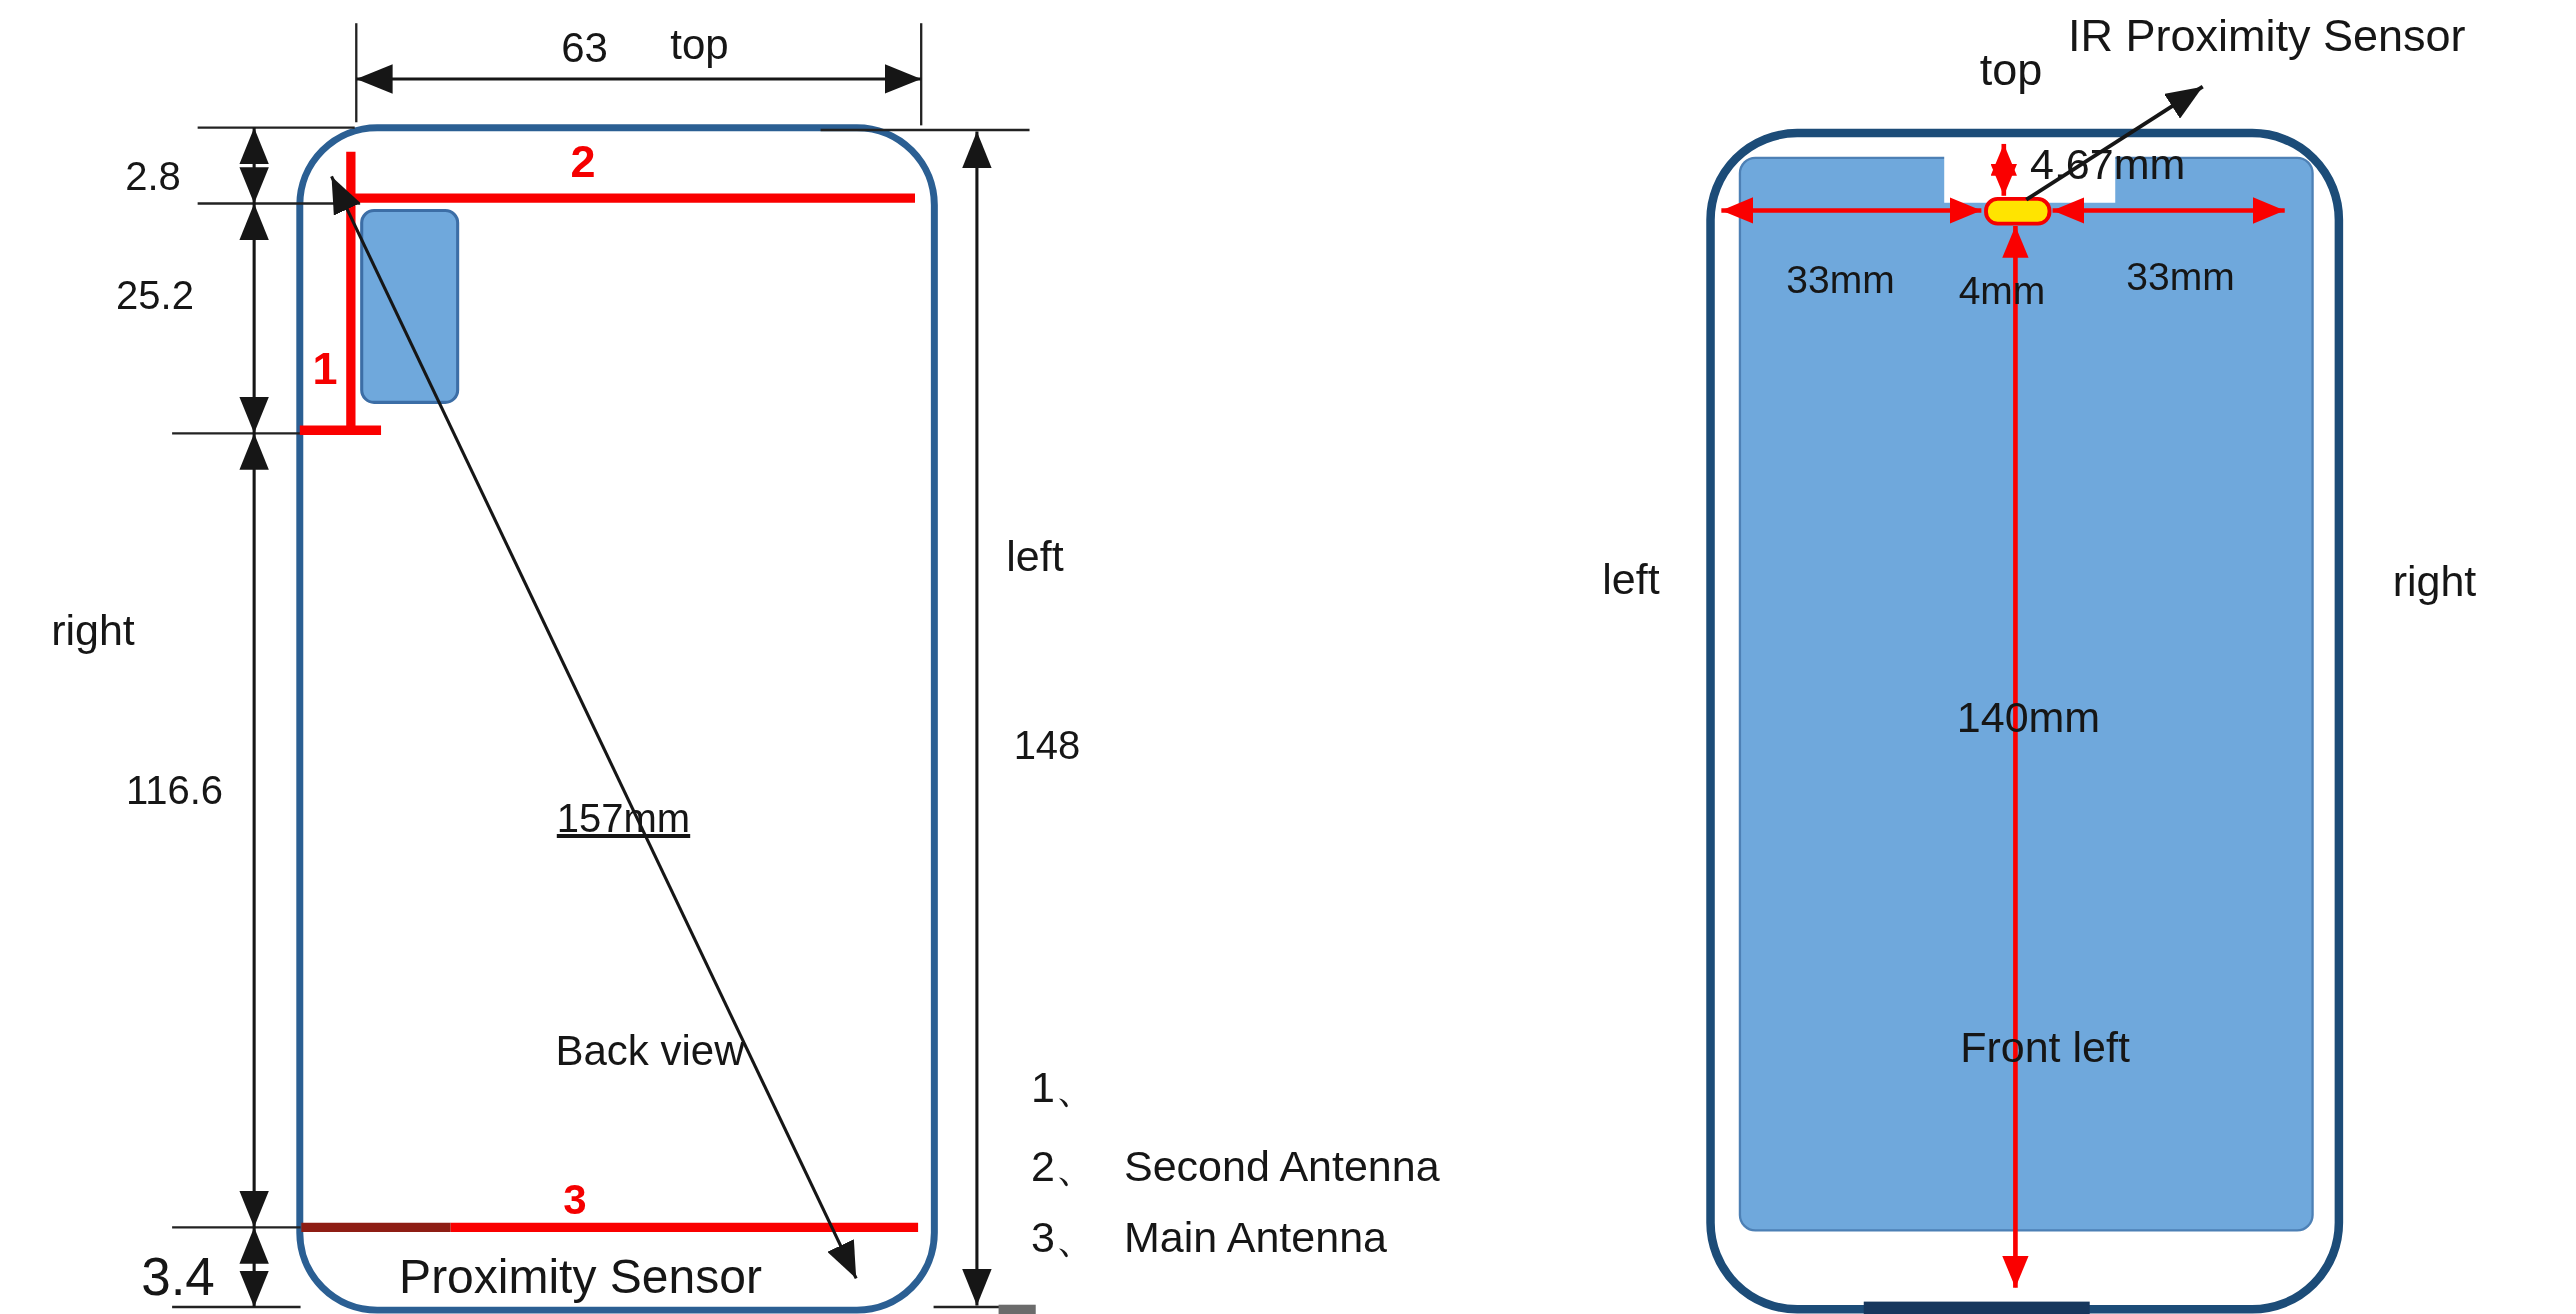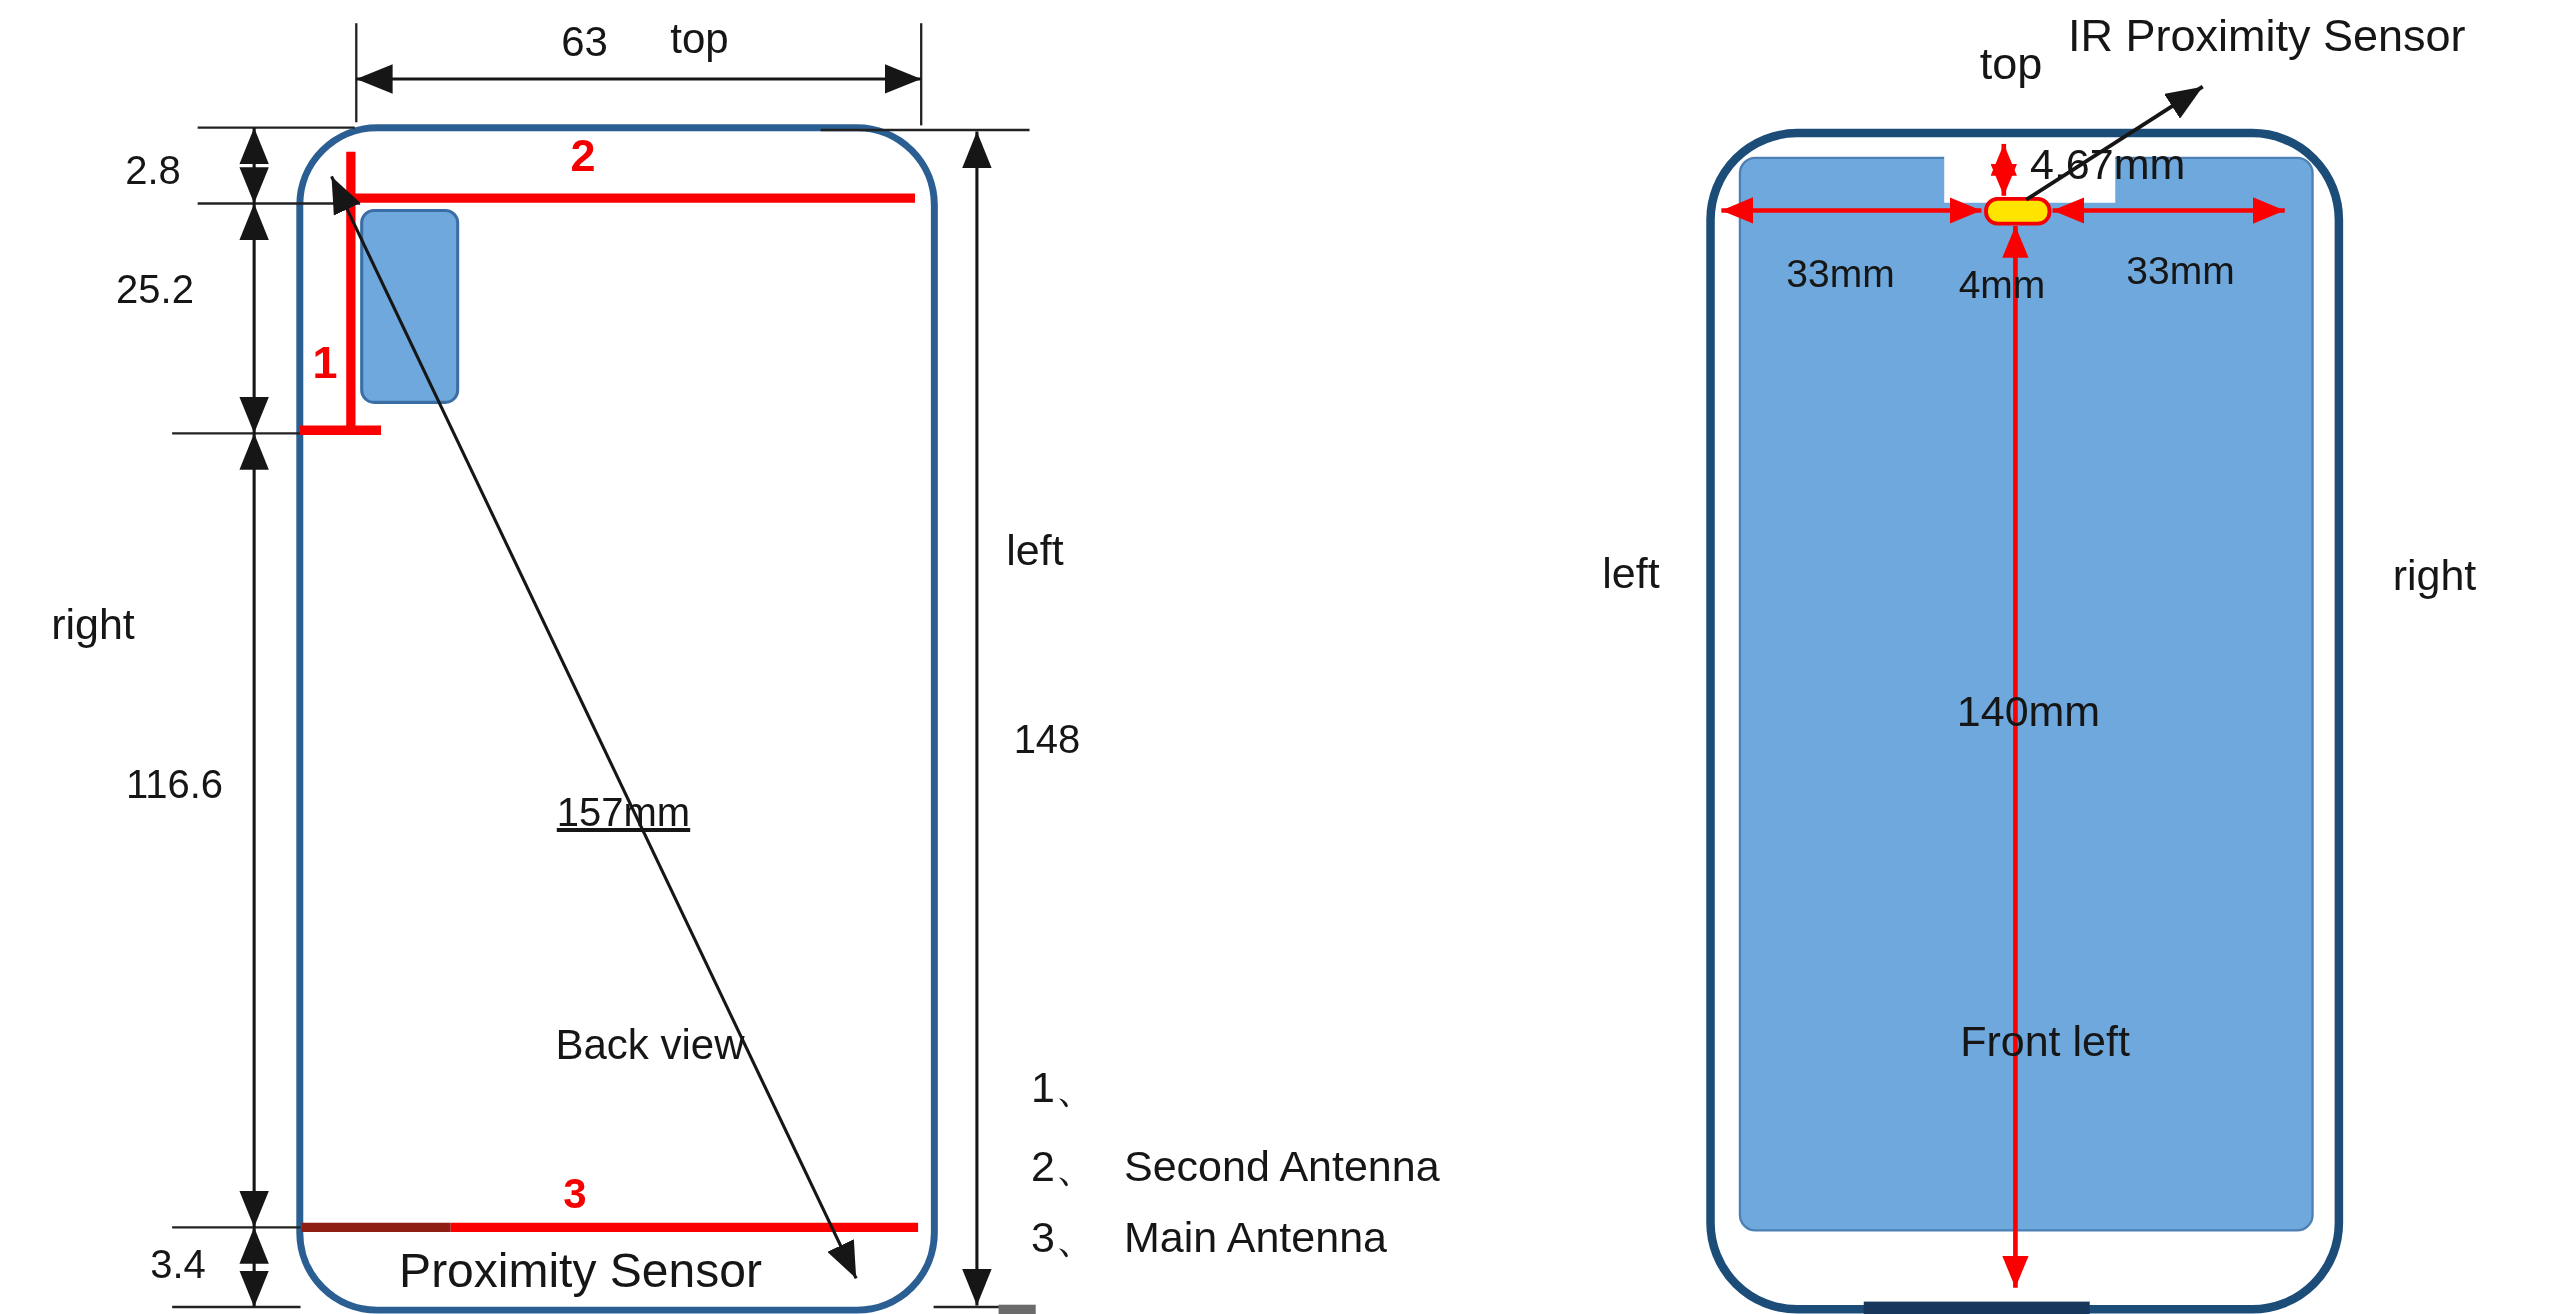--- a/index.html
+++ b/index.html
@@ -1,20 +1,20 @@
 <!DOCTYPE html>
 <html style="font-size:12.4px"><head>
 <meta charset="utf-8">
 <style>
   html,body{margin:0;padding:0;background:#ffffff;}
   .canvas{position:relative;width:2576px;height:1314px;background:#ffffff;overflow:hidden;
           font-family:"Liberation Sans",sans-serif;color:#161616;}
   svg.draw{position:absolute;left:0;top:0;}
   .lbl{position:absolute;white-space:nowrap;color:#161616;line-height:1.05;}
-  .c{text-align:center;}
+  .c{text-align:center;margin-top:6px;}
   .red-mark{color:#f50000;font-weight:bold;}
   .legend-row{position:absolute;display:flex;align-items:baseline;font-size:43px;}
   .legend-num{display:inline-block;min-width:93px;}
   .u-black{border-bottom:3.1px solid #161616;padding-bottom:1.5px;}
   .u-wavy{text-decoration:underline wavy #ff5a52 2.3px;text-underline-offset:9.3px;}
 </style>
 </head>
 <body>
 
 <div class="canvas">
@@ -78,21 +78,21 @@
   <div class="lbl c" style="left:534px;top:20px;width:101px;font-size:42px;">63</div>
   <div class="lbl c" style="left:649px;top:17px;width:101px;font-size:42px;">top</div>
   <div class="lbl c" style="left:97px;top:149px;width:112px;font-size:40px;">2.8</div>
   <div class="lbl c" style="left:89px;top:268px;width:132px;font-size:40px;">25.2</div>
   <div class="lbl c" style="left:27px;top:602px;width:132px;font-size:43px;">right</div>
   <div class="lbl c" style="left:97px;top:763px;width:155px;font-size:40px;">116.6</div>
   <div class="lbl c" style="left:519px;top:791px;width:209px;font-size:40px;text-decoration:underline;">157mm</div>
   <div class="lbl c" style="left:981px;top:528px;width:108px;font-size:43px;">left</div>
   <div class="lbl c" style="left:989px;top:718px;width:116px;font-size:40px;">148</div>
   <div class="lbl c" style="left:507px;top:1023px;width:286px;font-size:42px;">Back view</div>
-  <div class="lbl c" style="left:116px;top:1243px;width:124px;font-size:40px;">3.4</div>
+  <div class="lbl c" style="left:116px;top:1243px;width:124px;font-size:53px;">3.4</div>
   <div class="lbl c" style="left:364px;top:1246px;width:433px;font-size:48px;">Proximity Sensor</div>
   <div class="lbl c red-mark" style="left:556px;top:132px;width:54px;font-size:45px;">2</div>
   <div class="lbl c red-mark" style="left:302px;top:339px;width:46px;font-size:45px;">1</div>
   <div class="lbl c red-mark" style="left:548px;top:1172px;width:54px;font-size:42px;">3</div>
 
   <div class="legend-row" style="left:1031px;top:1059px;">
     <span class="legend-num">1、</span>
   </div>
   <div class="legend-row" style="left:1031px;top:1138px;">
     <span class="legend-num">2、</span>

